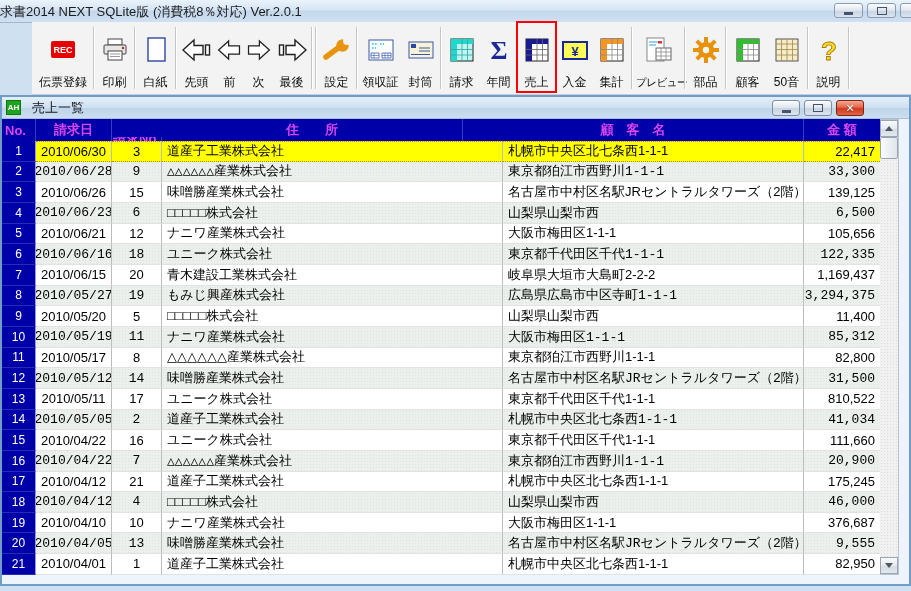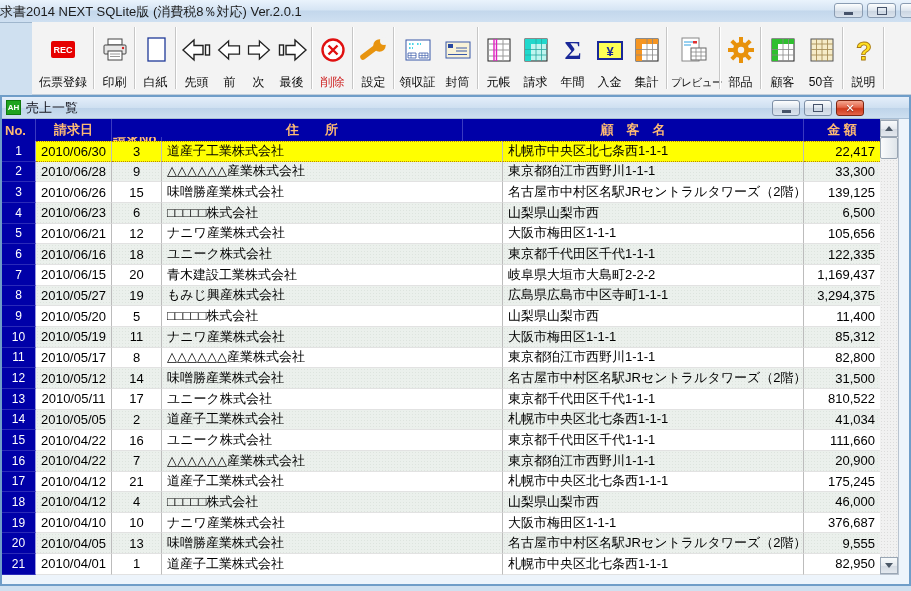--- a/index.html
+++ b/index.html
@@ -35,51 +35,51 @@
   .tsep{width:0;border-left:1px solid #c6c6c6;border-right:1px solid #ffffff;height:62px;align-self:center;margin:0 1px;}
   .ticon svg{display:block;}
 
   
   .child{position:absolute;top:95px;left:0;width:907px;height:487px;
     border:2px solid #6f9dc8;background:#edf4fb;box-sizing:content-box;}
   .ctitle{position:relative;height:22px;
     background:linear-gradient(180deg,#e4eefa 0%,#cfe0f1 50%,#bdd3e9 51%,#cddff0 100%);
     border-bottom:1px solid #a8bed4;display:flex;align-items:center;padding-left:4px;box-sizing:border-box;}
   .ah{width:15px;height:15px;background:#1fa31f;border:1px solid #0e7a0e;color:#fff;
-    font-size:8px;font-weight:bold;display:flex;align-items:center;justify-content:center;margin-right:5px;box-sizing:border-box;}
+    font-size:8px;font-weight:bold;display:flex;align-items:center;justify-content:center;margin-right:11px;box-sizing:border-box;}
   .ctitle .ctext{font-size:13px;color:#14141e;}
   .cwin-controls{position:absolute;right:45px;top:3px;display:flex;gap:4px;}
   .cwc{width:28px;height:16px;border:1px solid #7d8fa6;border-radius:3px;
     background:linear-gradient(180deg,#fdfefe,#dde5ee 50%,#c9d4e0 51%,#dbe4ee);
     display:flex;align-items:center;justify-content:center;box-sizing:border-box;}
   .cwc .minbar{width:9px;height:3px;background:#46536a;margin-top:6px;}
   .cwc .maxbox{width:8px;height:6px;border:1px solid #46536a;}
   .cwc.red{background:linear-gradient(180deg,#f4a891,#e4654a 45%,#cf3a1c 55%,#e4654a);border-color:#7e2410;
     color:#fff;font-weight:bold;font-size:11px;text-shadow:0 1px 1px #802010;}
 
   
   .twrap{position:absolute;top:22px;left:0;display:flex;align-items:flex-start;}
   .grid{width:878px;}
-  .hrow{display:flex;height:22px;background:#0000a8;color:#fdba74;font-weight:bold;font-size:13px;}
+  .hrow{display:flex;height:22px;background:#0000a8;color:#d946ef;font-weight:bold;font-size:13px;}
   .hc{display:flex;align-items:center;justify-content:center;box-sizing:border-box;border-right:1px solid #3a3ac0;white-space:nowrap;overflow:hidden;}
   .hc.hno{justify-content:flex-start;padding-left:3px;}
   .h-no{width:34px;} .h-date{width:76px;} .h-inv{width:50px;margin-top:18px;} .h-cust{width:341px;} .h-addr{width:301px;} .h-amt{width:76px;border-right:none;}
 
   .rows{}
   .row{display:flex;height:20.67px;}
   .c{box-sizing:border-box;border-right:1px solid #bcbcbc;border-bottom:1px solid #e2e2e2;
     font-size:13px;color:#000;display:flex;align-items:center;overflow:hidden;white-space:nowrap;background:#fff;}
   .c.no{width:34px;background:#0000a8;color:#fff;font-size:12px;justify-content:center;border-bottom:1px solid #2a2ab8;border-right:1px solid #9a9ae0;}
   .c.date{width:76px;justify-content:center;}
   .c.inv{width:50px;justify-content:center;}
   .c.cust{width:341px;padding-left:5px;}
   .c.addr{width:301px;padding-left:5px;}
   .c.amt{width:76px;justify-content:flex-end;padding-right:5px;border-right:none;}
   .row.alt .c:not(.no){background-color:#ebf0ec;
-    background-image:radial-gradient(#dde4de 0.8px,transparent 0.9px);background-size:3px 3px;}
+    background-image:radial-gradient(#dde4de 0.8px,transparent 0.9px);background-size:3px 3px;font-family:Liberation Mono, monospace;}
   .row.selected .c:not(.no){background:#ffff00;border-top:1px dotted #b88600;border-bottom:1px dotted #b88600;}
 
   
   .vscroll{width:19px;height:456px;background:#f1f1f1;
     background-image:radial-gradient(#dcdcdc 0.8px,transparent 0.9px);background-size:3px 3px;
     border:1px solid #b9c3cf;border-left:none;box-sizing:border-box;display:flex;flex-direction:column;}
   .sbtn{height:17px;background:linear-gradient(180deg,#f8fafb,#e6eaef 50%,#d4dae2 51%,#e3e8ee);
     border:1px solid #9aa6b4;box-sizing:border-box;display:flex;align-items:center;justify-content:center;}
   .tri-up{width:0;height:0;border-left:4px solid transparent;border-right:4px solid transparent;border-bottom:5px solid #4c5866;}
   .tri-down{width:0;height:0;border-left:4px solid transparent;border-right:4px solid transparent;border-top:5px solid #4c5866;}
@@ -176,29 +176,20 @@
             <g fill="#fff" stroke="#222" stroke-width="1.4">
               <rect x="3.5" y="10" width="4" height="10"></rect>
               <path d="M19 5 L30 15 L19 25 L19 19.5 L10 19.5 L10 10.5 L19 10.5 Z"></path>
             </g>
           </svg>
       </span>
       <span class="tlabel">最後</span>
     </div>
     <div class="tsep"></div>
 
-    <div class="tbtn w36">
-      <span class="ticon">
-        <svg width="32" height="30" viewBox="0 0 32 30">
-            <circle cx="16" cy="15" r="10.5" fill="#fff" stroke="#e01010" stroke-width="2.4"></circle>
-            <path d="M11.5 10.5 L20.5 19.5 M20.5 10.5 L11.5 19.5" stroke="#e01010" stroke-width="2.4"></path>
-          </svg>
-      </span>
-      <span class="tlabel red">削除</span>
-    </div>
     <div class="tsep"></div>
 
     <div class="tbtn w36">
       <span class="ticon">
         <svg width="32" height="30" viewBox="0 0 32 30">
             <path d="M5 22 L17 13" stroke="#e8940f" stroke-width="5.5" stroke-linecap="round" fill="none"></path>
             <circle cx="21.5" cy="10.5" r="6.2" fill="#e8940f"></circle>
             <circle cx="26" cy="6" r="4" fill="#f3f3f3"></circle>
           </svg>
       </span>
@@ -225,45 +216,46 @@
             <path d="M14 13 h11 M14 16 h11 M6 19.5 h19" stroke="#3858a8" stroke-width="1.1" fill="none"></path>
           </svg>
       </span>
       <span class="tlabel">封筒</span>
     </div>
     <div class="tsep"></div>
 
     <div class="tbtn w36">
       <span class="ticon">
         <svg width="32" height="30" viewBox="0 0 32 30">
-            <rect x="5" y="4" width="22" height="22" fill="#fff" stroke="#222"></rect>
-            <path d="M5 9 h22 M5 15 h22 M5 21 h22 M20 4 v22" stroke="#999" fill="none"></path>
-            <path d="M11 4 v22 M13.5 4 v22" stroke="#e020c0" stroke-width="1.4" fill="none"></path>
-          </svg>
-      </span>
-      <span class="tlabel">元帳</span>
-    </div>
-    <div class="tbtn w36">
-      <span class="ticon">
-        <svg width="32" height="30" viewBox="0 0 32 30">
             <rect x="5" y="4" width="22" height="22" fill="#bff5f0" stroke="#222"></rect>
             <rect x="5" y="4" width="22" height="5" fill="#20d8cc"></rect>
             <rect x="5" y="4" width="6" height="22" fill="#20d8cc"></rect>
             <path d="M5 14.5 h22 M5 20 h22 M16 4 v22 M21.5 4 v22" stroke="#28a8a0" stroke-width="0.8" fill="none"></path>
           </svg>
       </span>
       <span class="tlabel">請求</span>
     </div>
     <div class="tbtn w36">
       <span class="ticon">
         <svg width="32" height="30" viewBox="0 0 32 30">
             <text x="16" y="24" font-size="26" font-weight="bold" fill="#1a2898" text-anchor="middle" font-family="'Liberation Serif','DejaVu Serif',serif">Σ</text>
           </svg>
       </span>
       <span class="tlabel">年間</span>
+    </div>
+    <div class="tbtn w38 highlight">
+      <span class="ticon">
+        <svg width="32" height="30" viewBox="0 0 32 30">
+            <rect x="5" y="4" width="22" height="22" fill="#fff" stroke="#222"></rect>
+            <rect x="5" y="4" width="22" height="5" fill="#1a1a90"></rect>
+            <rect x="5" y="4" width="6" height="22" fill="#1a1a90"></rect>
+            <path d="M5 14.5 h22 M5 20 h22 M16 4 v22 M21.5 4 v22" stroke="#666" stroke-width="0.8" fill="none"></path>
+          </svg>
+      </span>
+      <span class="tlabel">売上</span>
     </div>
     <div class="tbtn w36">
       <span class="ticon">
         <svg width="32" height="30" viewBox="0 0 32 30">
             <rect x="4" y="7" width="24" height="17" fill="#ffff55" stroke="#1a2898" stroke-width="2"></rect>
             <text x="16" y="20.5" font-size="13" font-weight="bold" fill="#1a2898" text-anchor="middle">¥</text>
           </svg>
       </span>
       <span class="tlabel">入金</span>
     </div>

